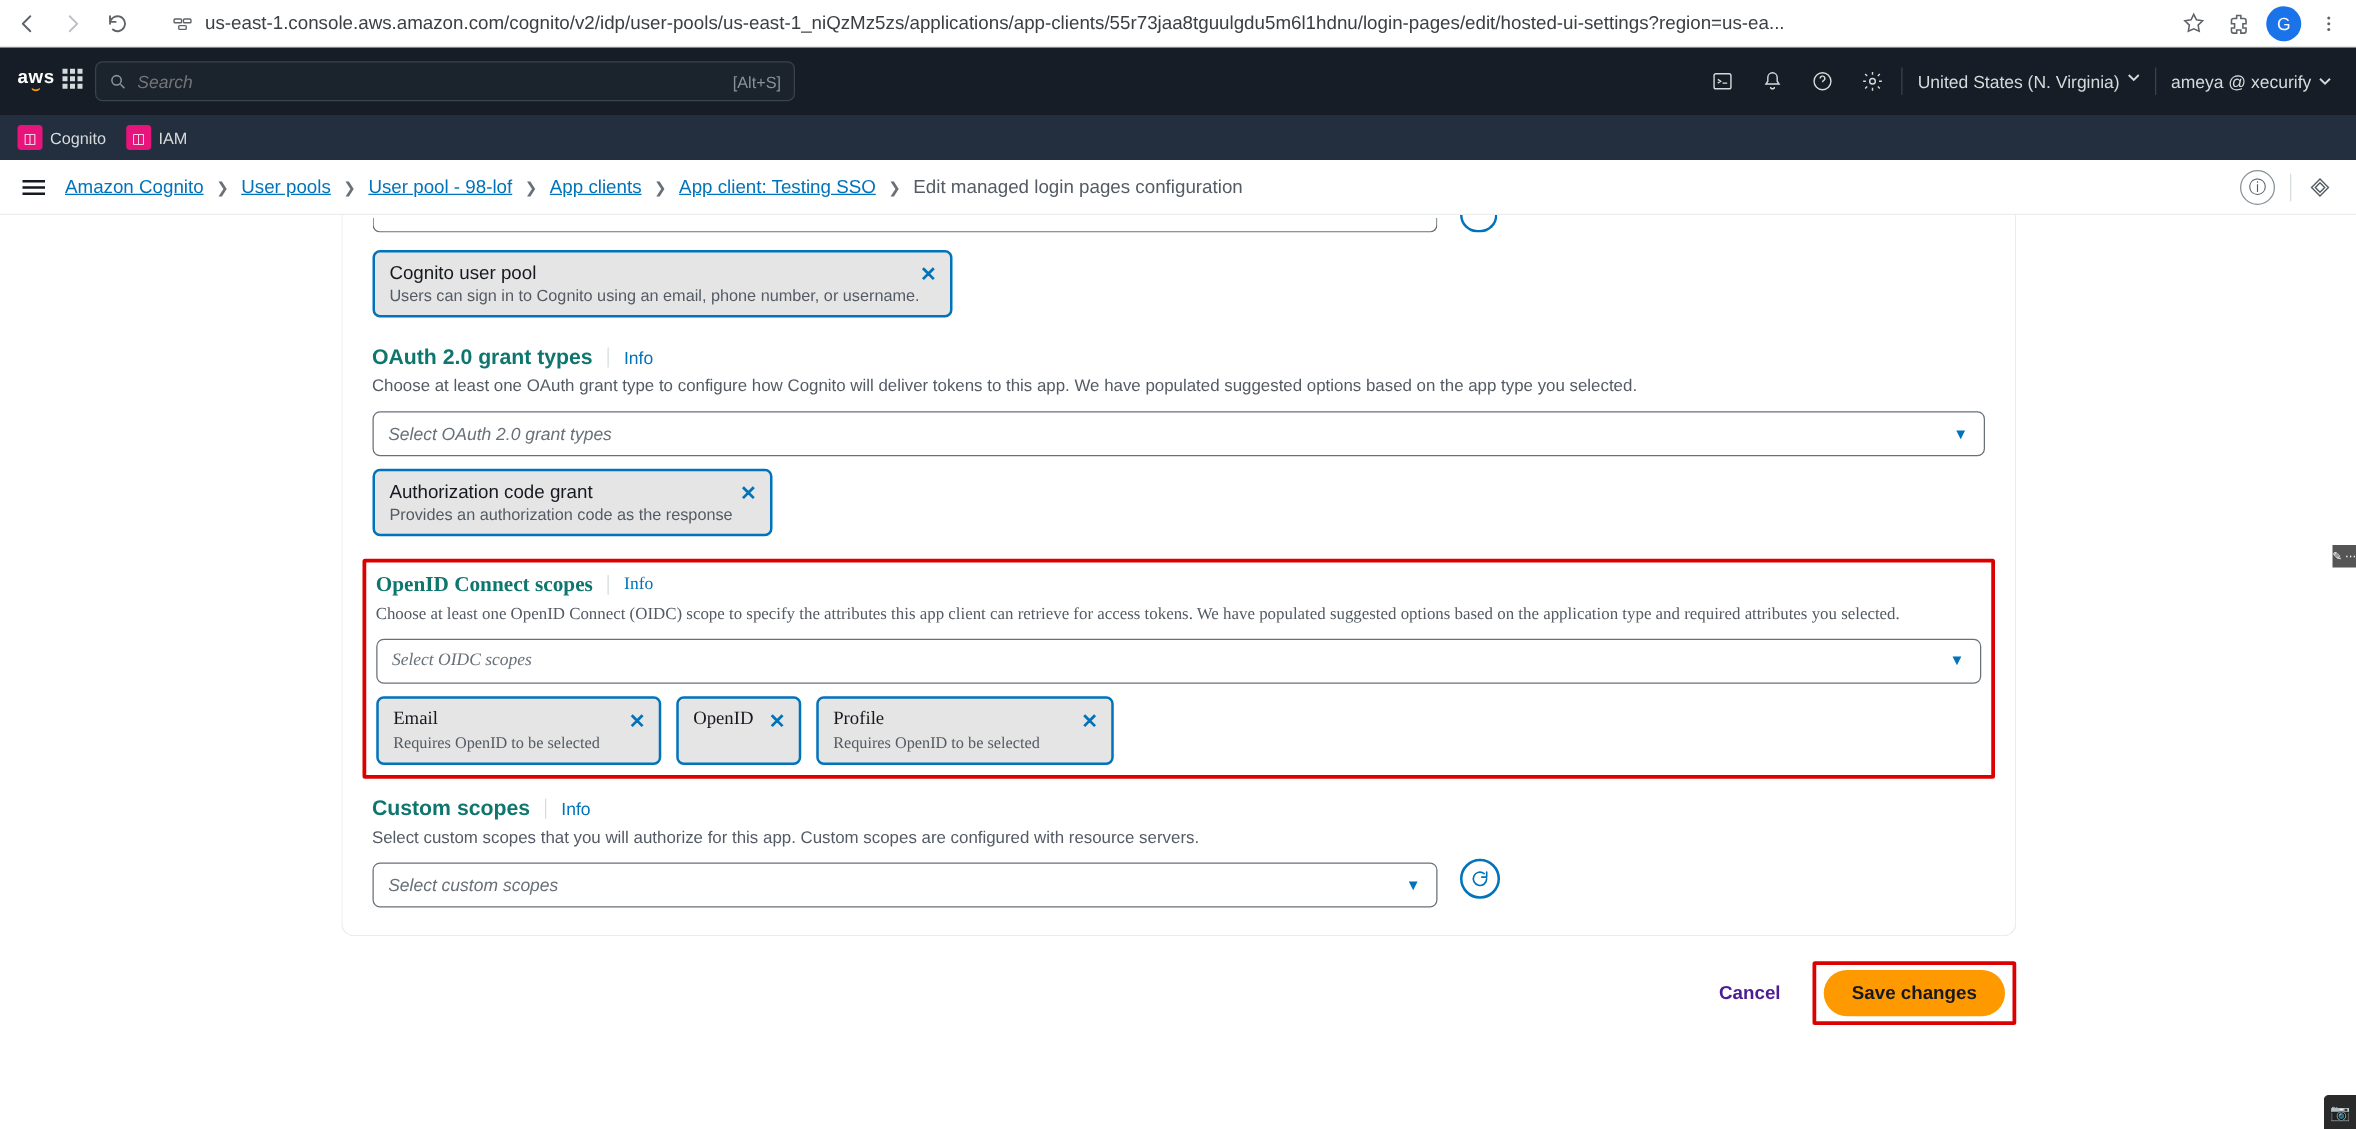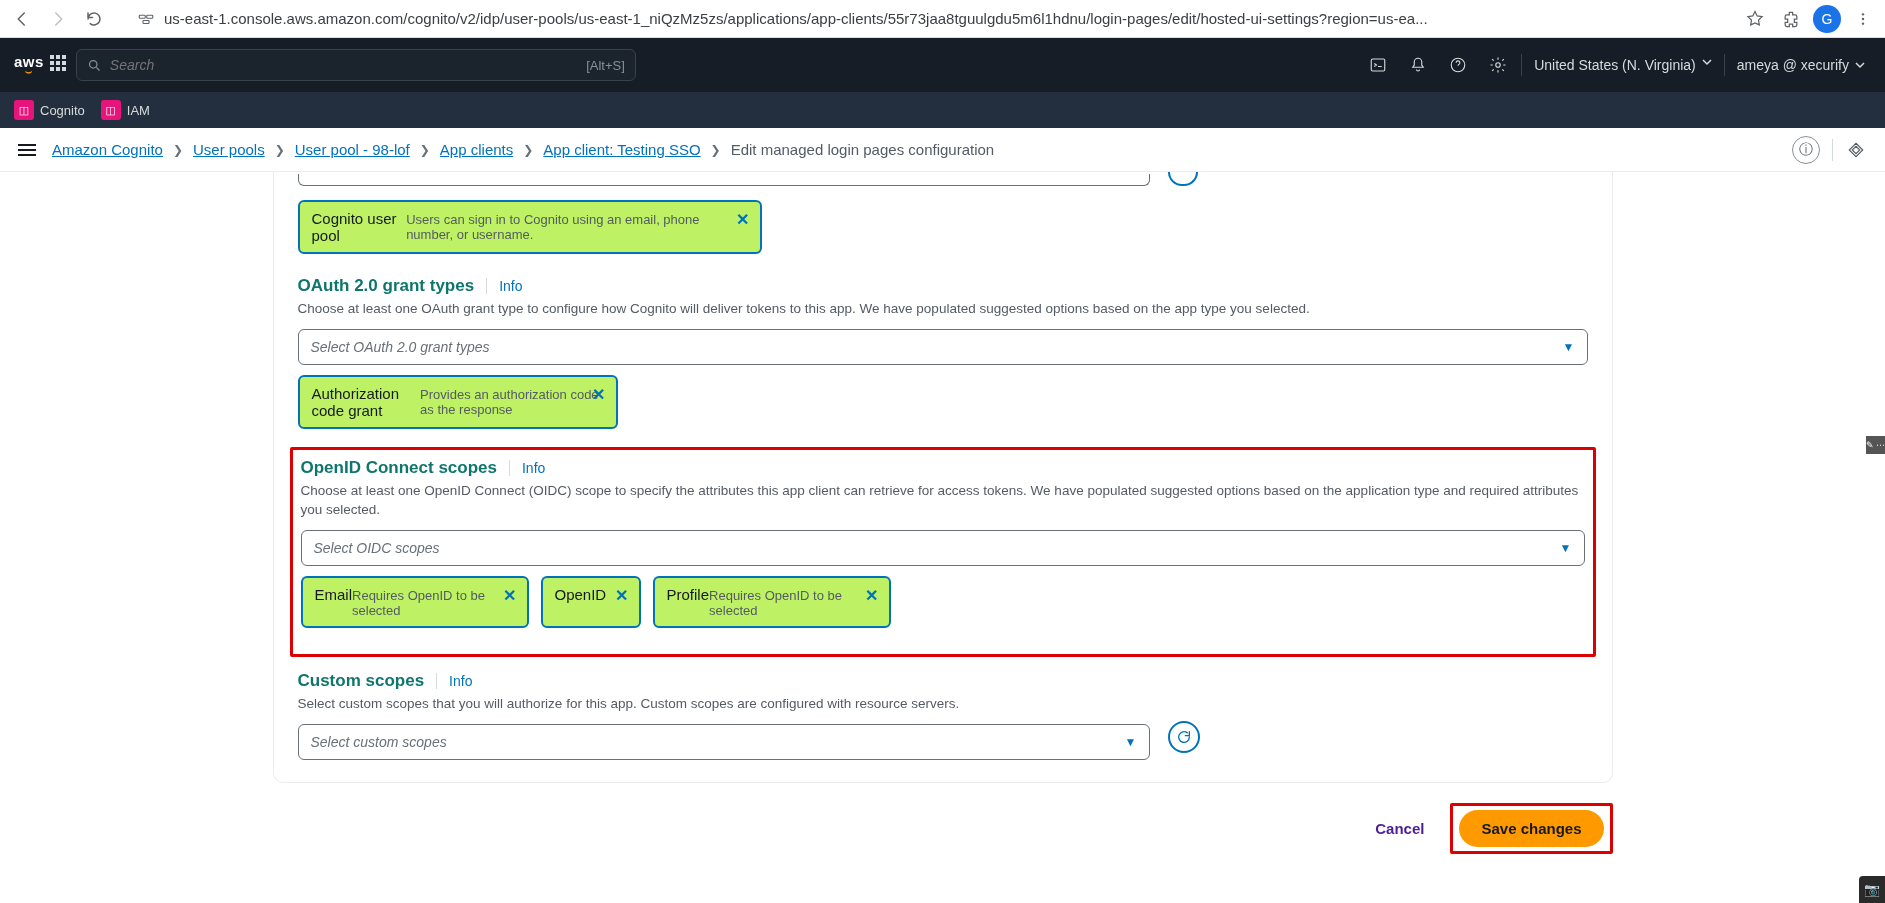--- a/index.html
+++ b/index.html
@@ -46,21 +46,21 @@
   .crumb-current { color:#545b64; }
   .crumb-right { margin-left:auto; display:flex; align-items:center; gap:12px;}
   .crumb-right .cbtn { width:28px; height:28px; border:1px solid #879196; border-radius:50%; display:flex; align-items:center; justify-content:center; color:#545b64; font-size:14px;}
 
   
   .content { padding: 0 0 30px 0; height: calc(903px - 38px - 42px - 36px - 44px); overflow:hidden; position:relative;}
   .panel { width: 1340px; margin: 0 auto; border:1px solid #eaeded; border-top:none; border-radius:0 0 10px 10px; padding: 0 24px 22px 24px; background:#fff;}
 
   .select-partial { height: 12px; border:1px solid #687078; border-top:none; border-radius:0 0 6px 6px; margin-bottom: 14px; display:flex; align-items:flex-start; padding:0 12px; width: 852px; position:relative;}
 
-  .chip { border:2px solid #0073bb; background:#bef264; border-radius:6px; padding: 8px 12px; display:inline-flex; position:relative; min-width:180px;}
+  .chip { border:2px solid #0073bb; background:#e5e5e5; border-radius:6px; padding: 8px 12px; display:inline-flex; flex-direction:column; position:relative; min-width:180px;}
   .chip .title { font-weight:400; font-size:15px; color:#16191f; }
   .chip .sub { font-size:13px; color:#545b64; margin-top:2px;}
   .chip .close { position:absolute; top:8px; right:10px; color:#0073bb; font-size:16px; cursor:pointer; font-weight:600;}
   .chip.wide1 { width: 464px; }
   .chip.auth { width: 320px; }
   .chips-row { display:flex; gap:12px; margin-top:10px; flex-wrap:wrap;}
   .chip.small { min-width:200px;}
 
   .section-head { display:flex; align-items:center; gap:12px; margin-top:22px;}
   .section-head h3 { font-size:17px; font-weight:700; color:#0f766e;}
@@ -69,21 +69,21 @@
 
   .select-box { margin-top:10px; height:36px; border:1px solid #687078; border-radius:6px; display:flex; align-items:center; padding: 0 12px; font-style:italic; color:#687078; font-size:14px; cursor:pointer; position:relative; background:#fff;}
   .select-box .tri { position:absolute; right:12px; color:#0073bb; font-size:12px;}
   .select-full { width: 100%; }
   .select-narrow { width: 852px; display:inline-flex;}
 
   .refresh-btn { width:32px; height:32px; border:2px solid #0073bb; border-radius:50%; display:inline-flex; align-items:center; justify-content:center; color:#0073bb; margin-left:18px; vertical-align:middle; cursor:pointer;}
 
   
   .redbox { border: 3px solid #dd0000; border-radius:2px; }
-  .oidc-wrap { padding: 8px 8px 26px 8px; margin:18px -8px 0 -8px;}
+  .oidc-wrap { padding: 8px 8px 8px 8px; margin:18px -8px 0 -8px;font-family:Liberation Serif, serif;}
   .save-wrap { display:inline-block; padding: 4px 6px; margin-left: 12px;}
 
   .footer-actions { width:1340px; margin: 20px auto 0; display:flex; justify-content:flex-end; align-items:center; gap:0;}
   .cancel-link { color:#4c1d95; font-weight:700; font-size:15px; cursor:pointer; padding:8px 14px;}
   .save-btn { background:#ff9900; color:#16191f; font-weight:700; font-size:15px; border:none; border-radius:20px; padding: 10px 22px; cursor:pointer;}
 
   
   .float-tools { position:absolute; right:0; top:440px; width:26px; background:#2a2a2a; border-radius:4px 0 0 4px; display:flex; flex-direction:column;}
   .float-tools div { height:26px; color:#fff; display:flex; align-items:center; justify-content:center; font-size:13px;}
   .float-top { height:18px; background:#555; color:#fff; font-size:9px; display:flex; align-items:center; justify-content:center; gap:2px;}

